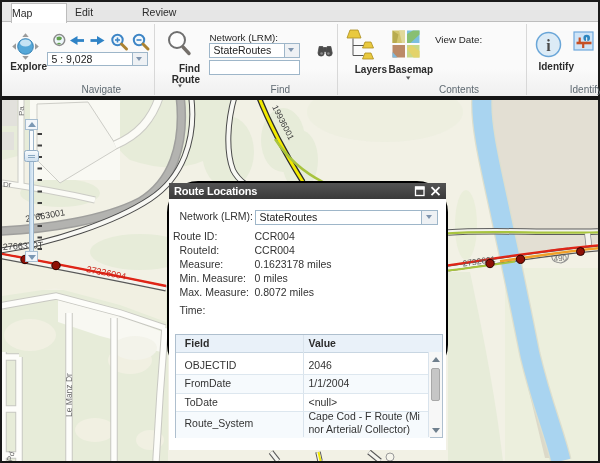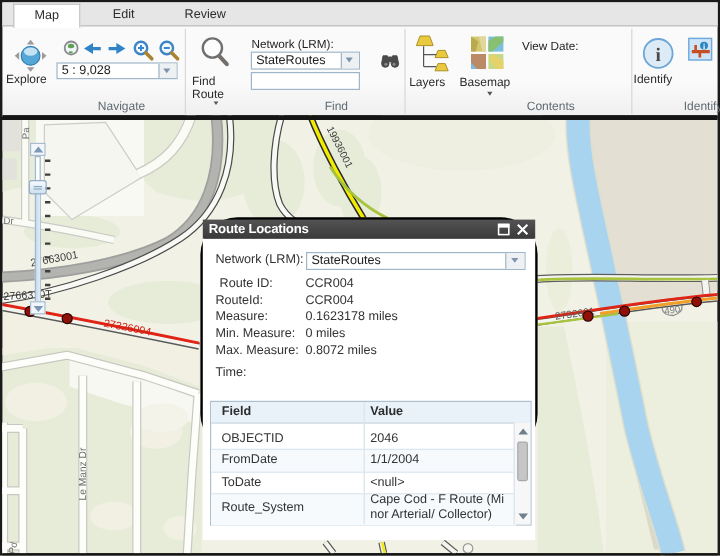--- a/index.html
+++ b/index.html
@@ -1,27 +1,27 @@
 <!DOCTYPE html>
 <html><head>
 <meta charset="utf-8">
 <style>
 * { margin:0; padding:0; box-sizing:border-box; }
 html,body { width:600px; height:463px; overflow:hidden; }
 body { font-family:"Liberation Sans", sans-serif; background:#1a1a1a; position:relative; }
 #ribbon { position:absolute; left:2px; top:2px; width:596px; height:95px; background:linear-gradient(#fafafa 70%,#efefef); }
 #tabbar { position:absolute; left:0; top:0; width:596px; height:20px; background:#e6e6e6; border-bottom:1px solid #bdbdbd; }
-.tab { position:absolute; top:1px; height:19px; font-size:10.5px; color:#2b2b2b; text-align:center; line-height:19px; }
+.tab { position:absolute; top:1px; height:19px; font-size:10.5px; color:#2b2b2b; text-align:left; line-height:19px; }
 #tab-map { left:9px; width:56px; height:20px; background:#fff; border:1px solid #bdbdbd; border-bottom:none; z-index:2; }
 #tab-edit { left:73px; width:56px; }
 #tab-review { left:140px; width:58px; }
 .grplabel { position:absolute; top:82px; font-size:10px; color:#5f6a72; text-align:right; }
 .vsep { position:absolute; top:22px; height:71px; width:1px; background:#d8d8d8; }
 .lbl { position:absolute; font-size:9.8px; color:#1f1f1f; white-space:nowrap; }
-.btnlbl { position:absolute; font-size:10px; color:#2b2b2b; text-align:left; white-space:nowrap; line-height:10.5px; }
+.btnlbl { position:absolute; font-size:10px; color:#2b2b2b; text-align:right; white-space:nowrap; line-height:10.5px;font-weight:bold; }
 .combo { position:absolute; background:#fff; border:1px solid #9eb6c9; }
 .combo .txt { position:absolute; left:4px; top:0; bottom:0; font-size:10.5px; color:#222; display:flex; align-items:center; }
 .combo .btn { position:absolute; right:0; top:0; bottom:0; background:#eef1f4; border-left:1px solid #9eb6c9; }
 .combo .btn:after { content:""; position:absolute; left:50%; top:50%; margin-left:-3.5px; margin-top:-2px; border:3.5px solid transparent; border-top:4.5px solid #7e94ae; border-bottom:none; }
 #mapsvg { position:absolute; left:2px; top:96px; }
 
 .sbtn { position:absolute; width:13px; height:11px; background:#f2f6fa; border:1px solid #a8bed0; }
 .sbtn:after { content:""; position:absolute; left:50%; top:50%; }
 #sbtn-up:after { margin-left:-4px; margin-top:-3px; border:4px solid transparent; border-bottom:5px solid #7b98b4; border-top:none; }
 #sbtn-dn:after { margin-left:-4px; margin-top:-2px; border:4px solid transparent; border-top:5px solid #7b98b4; border-bottom:none; }
@@ -317,21 +317,21 @@
       <rect x="11" y="3.5" width="9.5" height="3.2" fill="#fff"></rect>
       <path d="M27.5,4.2 l8,8 M35.5,4.2 l-8,8" stroke="#fff" stroke-width="1.8"></path>
     </svg>
   </div>
   <div id="dlg-body">
     <div class="drow" style="left:10.5px;top:10.8px;">Network (LRM):</div>
     <div class="combo" style="left:85.5px;top:10.5px;width:183.5px;height:15px;">
       <div class="txt">StateRoutes</div>
         <div class="btn" style="width:16px"></div>
     </div>
-    <div class="drow" style="left:14px;top:30.5px;">Route ID:</div>
+    <div class="drow" style="left:4px;top:30.5px;">Route ID:</div>
     <div class="drow" style="left:85.5px;top:30.5px;">CCR004</div>
     <div class="drow" style="left:10.5px;top:44.5px;">RouteId:</div>
     <div class="drow" style="left:85.5px;top:44.5px;">CCR004</div>
     <div class="drow" style="left:10.5px;top:59px;">Measure:</div>
     <div class="drow" style="left:85.5px;top:59px;text-align:right;">0.1623178 miles</div>
     <div class="drow" style="left:10.5px;top:73px;">Min. Measure:</div>
     <div class="drow" style="left:85.5px;top:73px;">0 miles</div>
     <div class="drow" style="left:10.5px;top:87px;">Max. Measure:</div>
     <div class="drow" style="left:85.5px;top:87px;">0.8072 miles</div>
     <div class="drow" style="left:10.5px;top:105px;">Time:</div>

